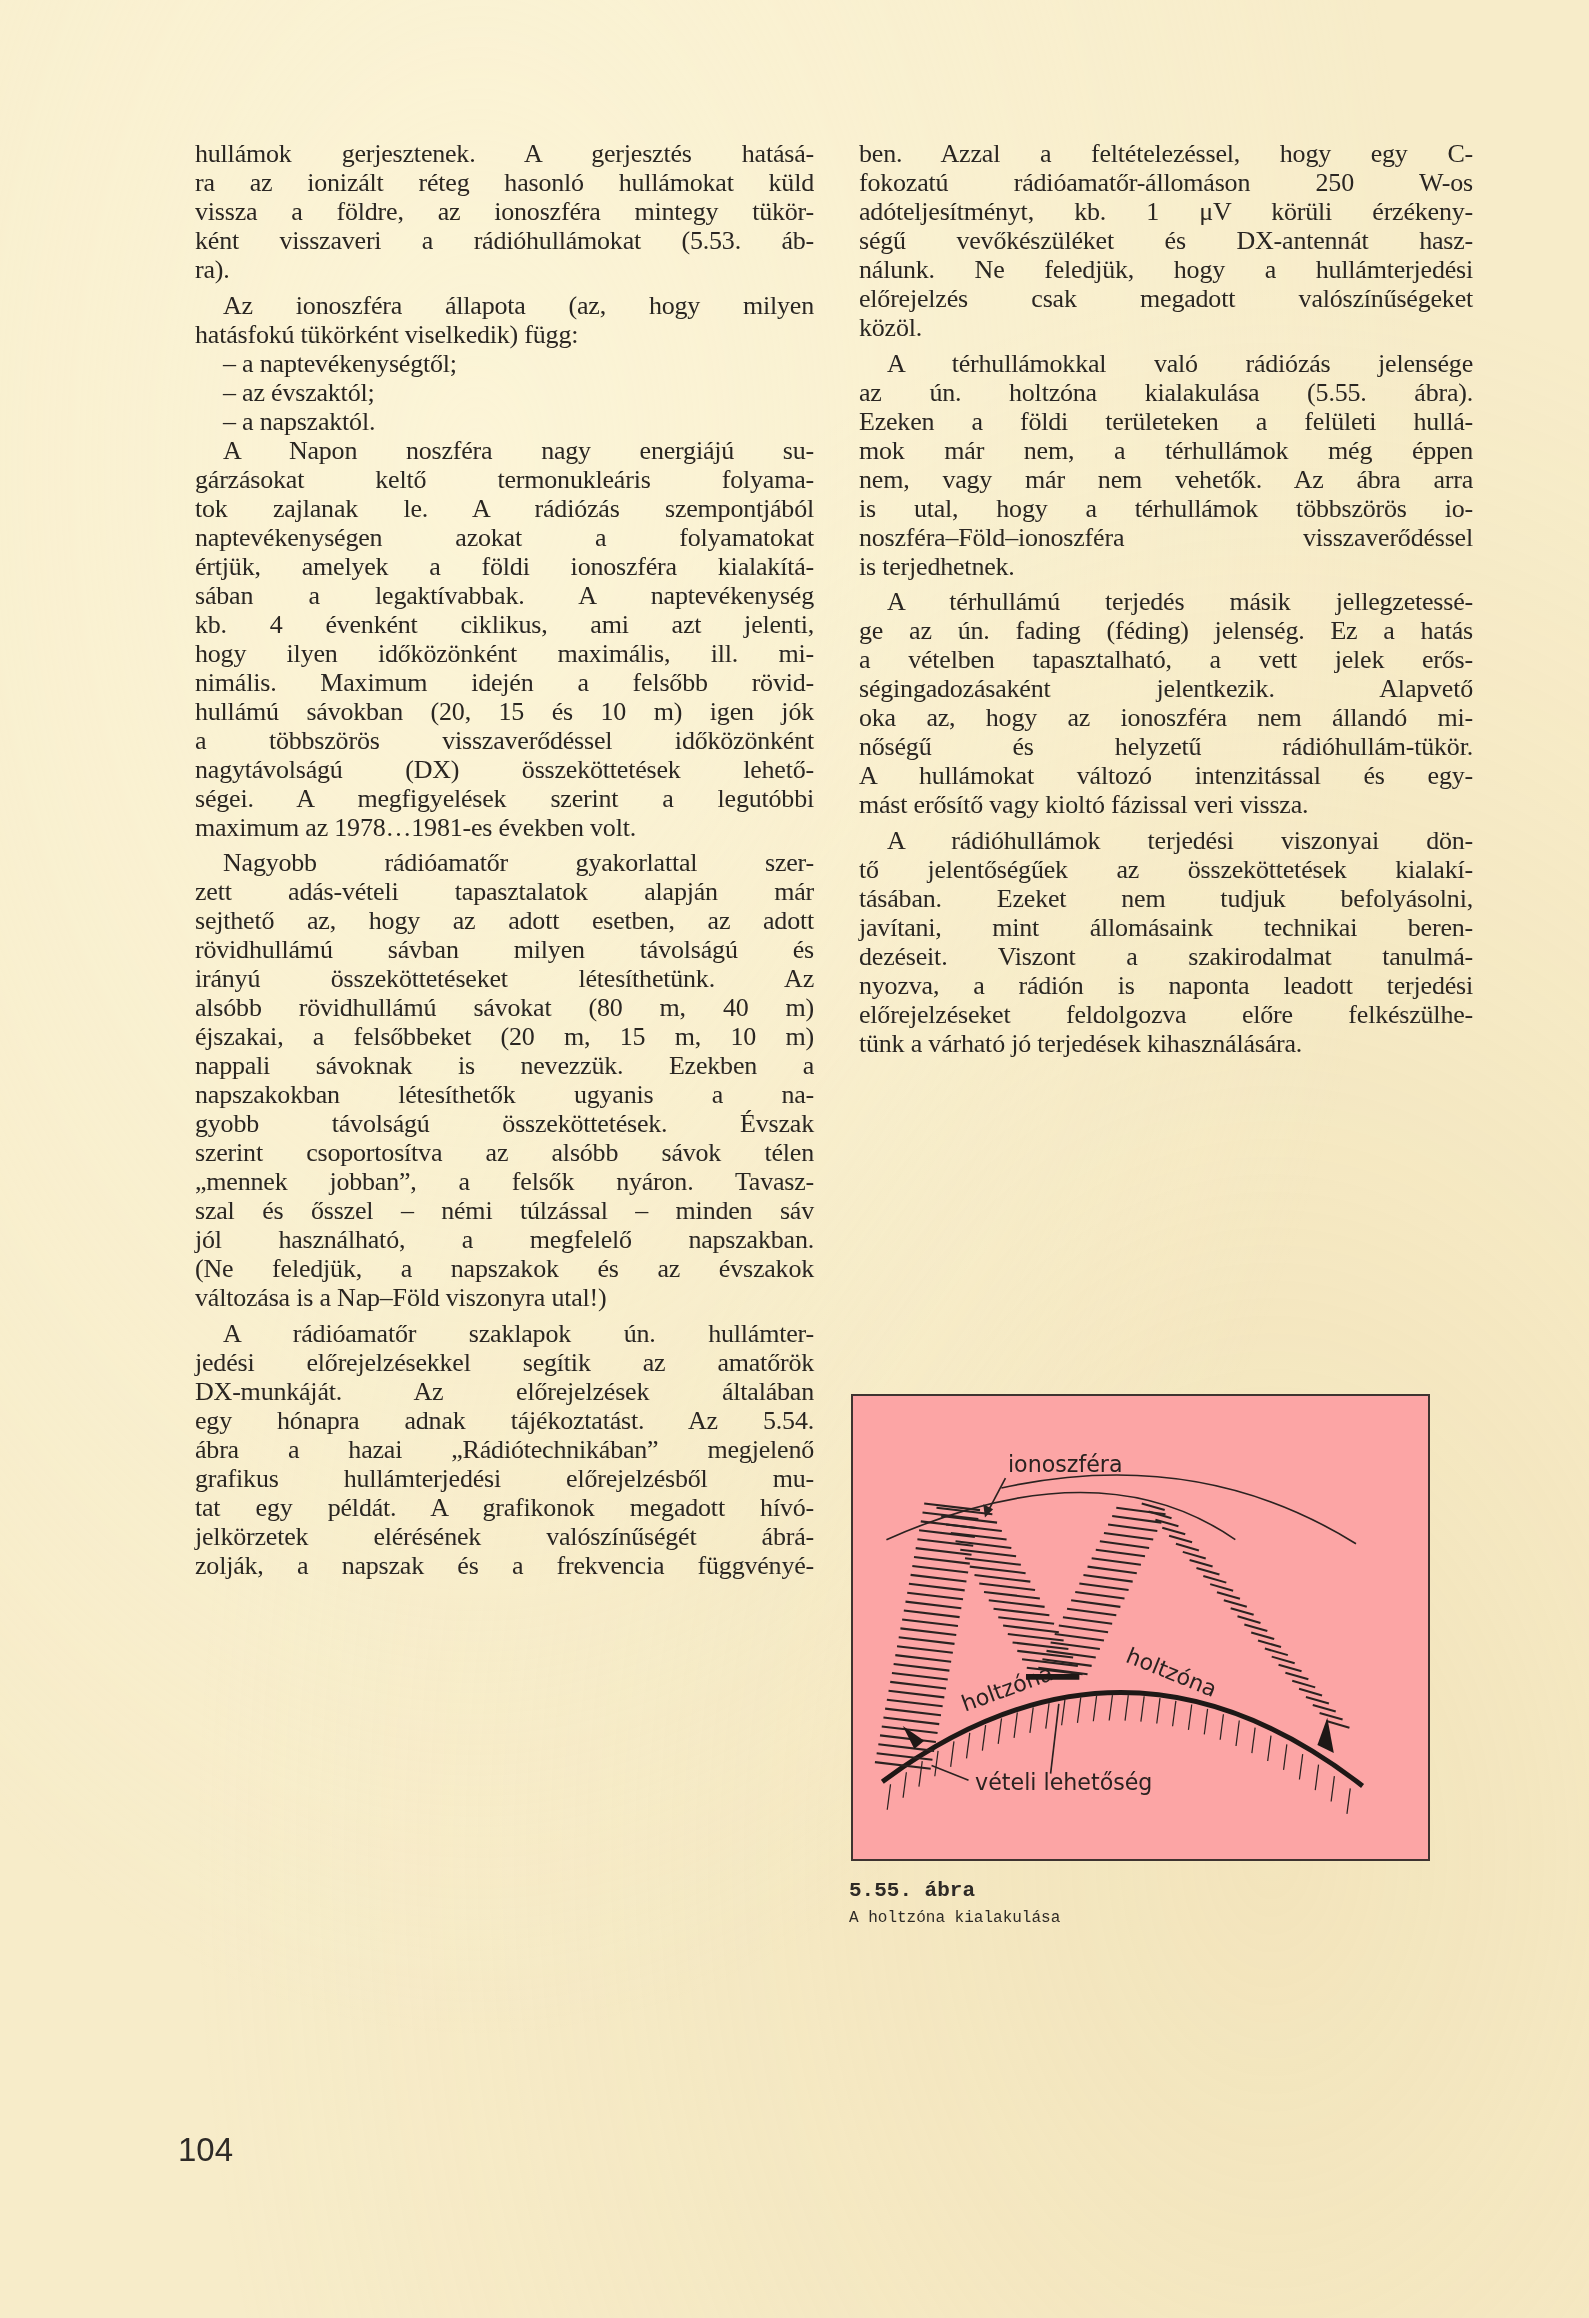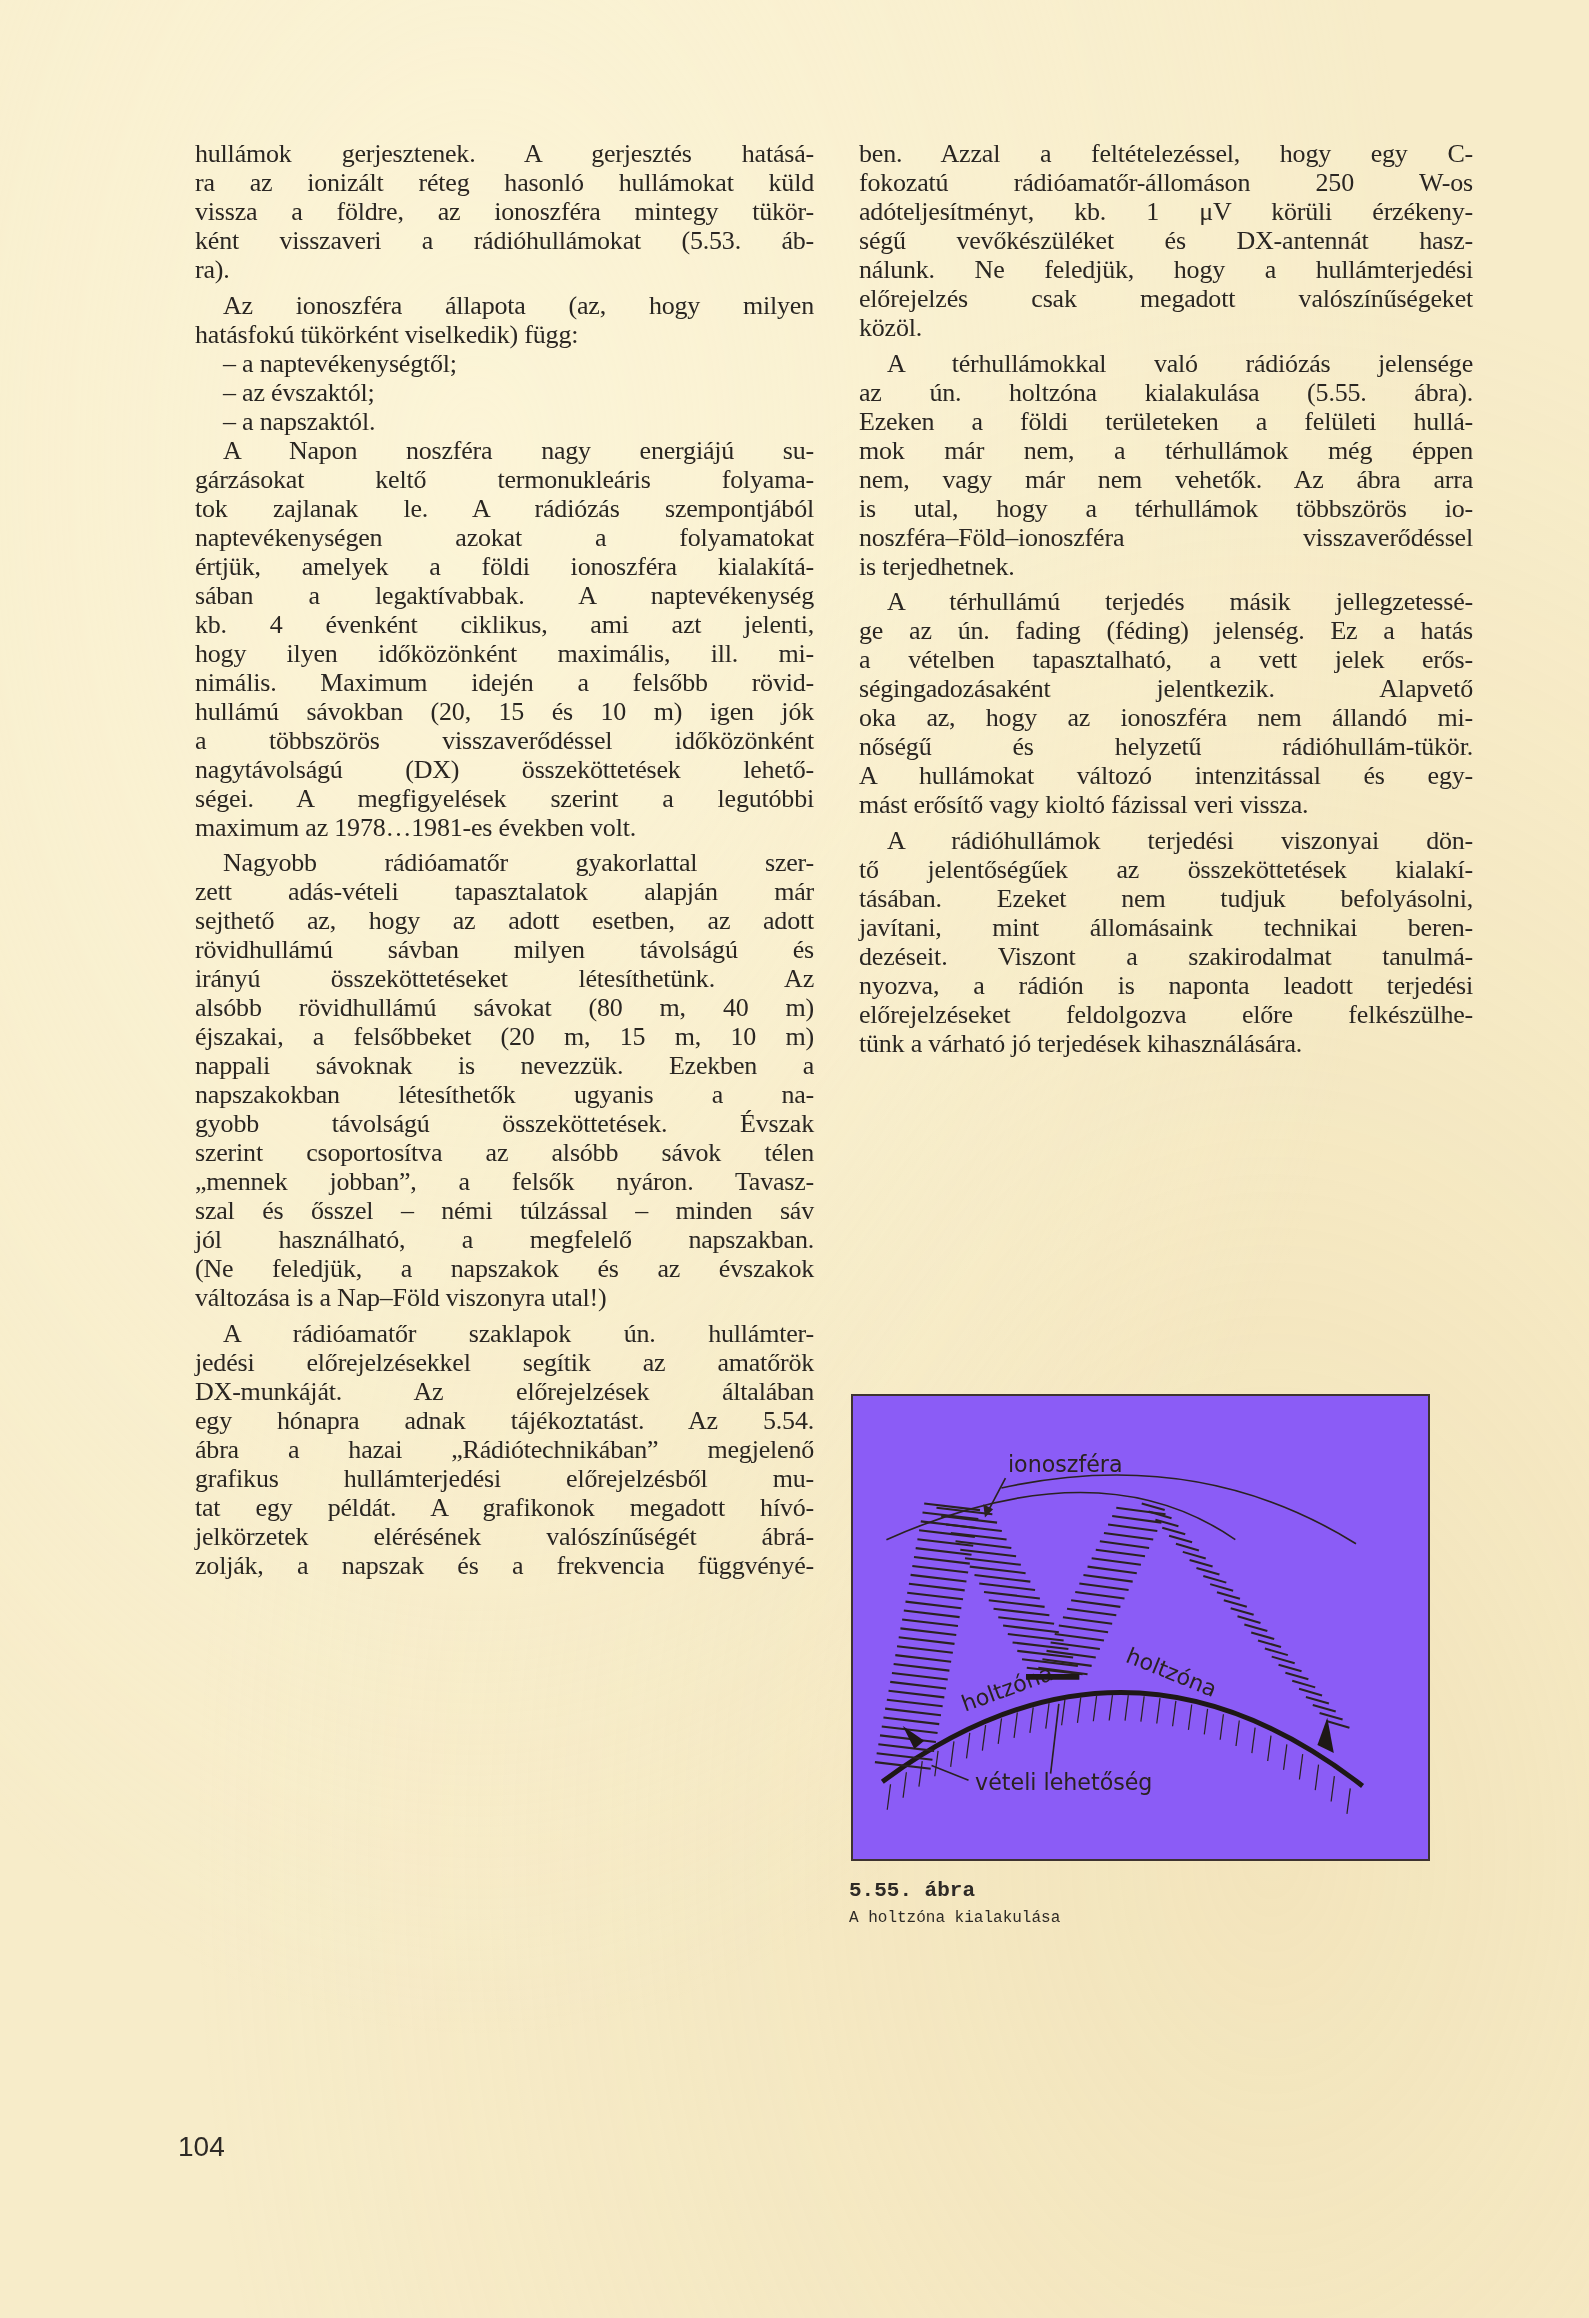--- a/index.html
+++ b/index.html
@@ -21,28 +21,28 @@
     text-align:justify; text-align-last:justify;
     letter-spacing:-0.2px;
   }
   .line.last { text-align-last:left; }
   .line.indent { padding-left:28px; }
   .line.bullet { padding-left:28px; text-align-last:left; }
   .para-gap { height:6.6px; }
 
   .figure {
     position:absolute; left:851px; top:1394px; width:579px; height:467px;
-    background:#8b5cf6; border:2.5px solid #3e3330; box-sizing:border-box;
+    background:#fca5a5; border:2.5px solid #3e3330; box-sizing:border-box;
   }
   .figure svg { position:absolute; left:0; top:0; width:100%; height:100%; }
   .fig-label { font-family:"DejaVu Sans","Liberation Sans",sans-serif; fill:#2a2220; font-size:27px; }
   .caption { position:absolute; left:849px; top:1878px; font-family:Liberation Mono, monospace; color:#2e2a26; }
   .caption-num { font-size:21px; font-weight:bold; line-height:26.5px; }
   .caption-text { font-size:16px; line-height:26.5px; }
-  .page-number { position:absolute; left:178px; top:2131px; font-family:"Liberation Sans","DejaVu Sans",sans-serif; font-size:28px; color:#2e2a26; }
+  .page-number { position:absolute; left:178px; top:2131px; font-family:"Liberation Sans","DejaVu Sans",sans-serif; font-size:33px; color:#2e2a26; }
 </style>
 </head>
 <body>
 
 <div class="col col-left" id="col-left">
     <div>
       <span class="line">hullámok gerjesztenek. A gerjesztés hatásá-</span>
       <span class="line">ra az ionizált réteg hasonló hullámokat küld</span>
       <span class="line">vissza a földre, az ionoszféra mintegy tükör-</span>
       <span class="line">ként visszaveri a rádióhullámokat (5.53. áb-</span>

